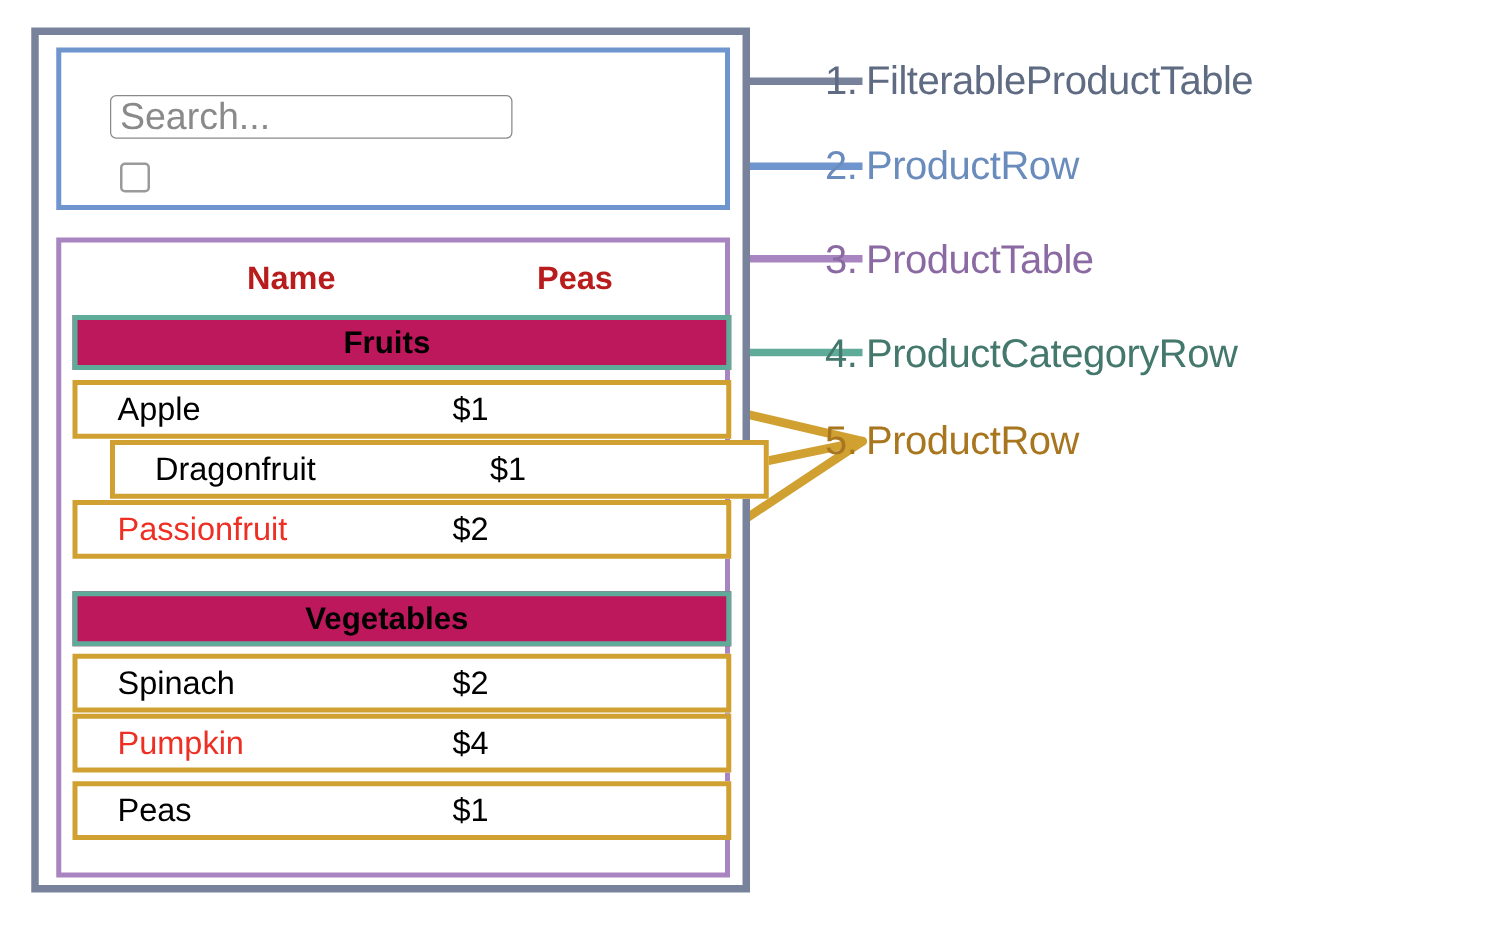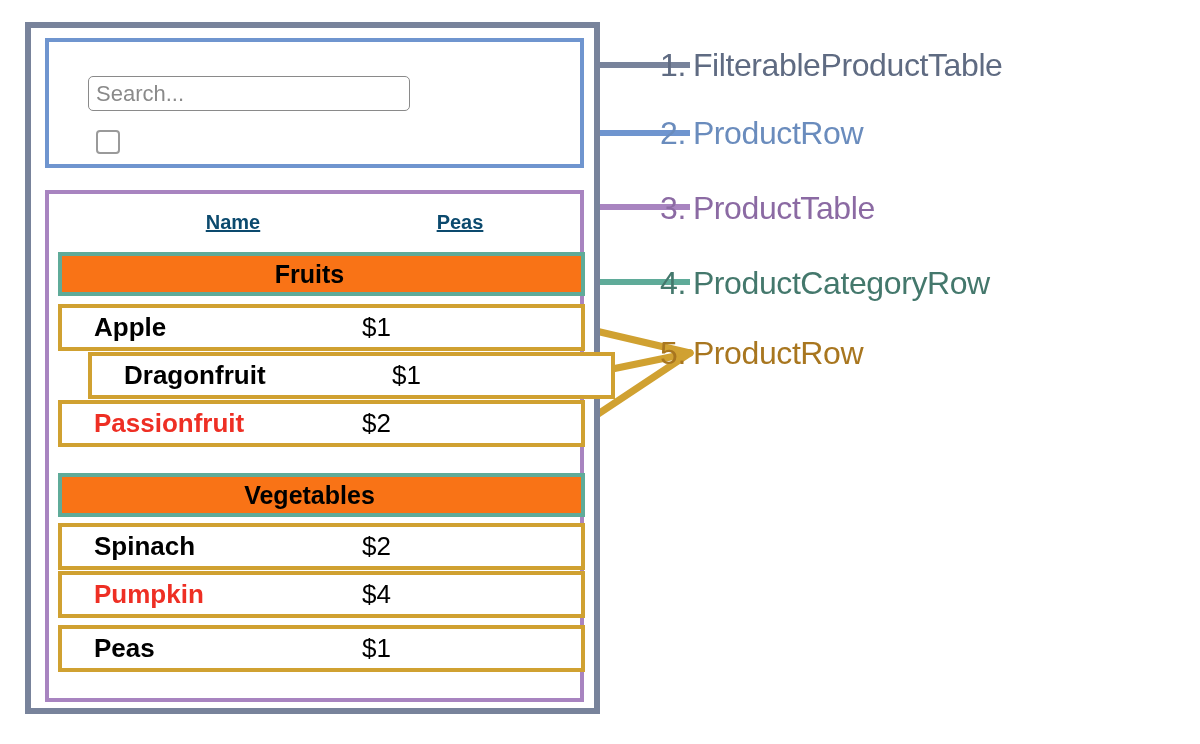--- a/index.html
+++ b/index.html
@@ -45,21 +45,21 @@
   }
   .search-input {
     position: absolute;
     left: 88px; top: 76px;
     width: 322px; height: 35px;
     box-sizing: border-box;
     border: 1.5px solid #8a8a8a;
     border-radius: 5px;
     background: #ffffff;
     font-family: "Liberation Sans", sans-serif;
-    font-size: 22px;
+    font-size: 30px;
     color: #7a7a7a;
     padding: 0 7px;
     line-height: 32px;
     outline: none;
   }
   .search-input::placeholder { color: #8a8a8a; opacity: 1; }
 
   .checkbox-row {
     position: absolute;
     left: 96px; top: 125px;
@@ -94,37 +94,36 @@
     background: #ffffff;
   }
   .table-head {
     position: absolute;
     left: 45px; top: 198px;
     width: 539px; height: 48px;
     display: flex;
     align-items: center;
   }
   .th {
-    font-size: 20px;
+    font-size: 26px;
     font-weight: bold;
-    color: #0c4a6e;
-    text-decoration: underline;
+    color: #b91c1c;
   }
   .th-name { position: absolute; left: 138px; width: 100px; text-align: center; }
   .th-price { position: absolute; left: 370px; width: 90px; text-align: center; }
 
   
   .cat-row {
     position: absolute;
     left: 58px;
     width: 527px;
     height: 44px;
     border: 4px solid #5fab99;
     box-sizing: border-box;
-    background: #f97316;
+    background: #be185d;
     display: flex;
     align-items: center;
     justify-content: center;
   }
   .cat-row .cat-label {
     font-size: 25px;
     font-weight: bold;
     color: #000000;
     position: relative;
     left: -12px;
@@ -140,21 +139,20 @@
     box-sizing: border-box;
     background: #ffffff;
   }
   .prod-name {
     position: absolute;
     left: 32px; top: 50%;
     transform: translateY(-52%);
     font-size: 26px;
     color: #000000;
     white-space: nowrap;
-    font-weight: bold;
   }
   .prod-name.out-of-stock { color: #ee2f24; }
   .prod-price {
     position: absolute;
     left: 300px; top: 50%;
     transform: translateY(-52%);
     font-size: 26px;
     color: #000000;
   }
 

